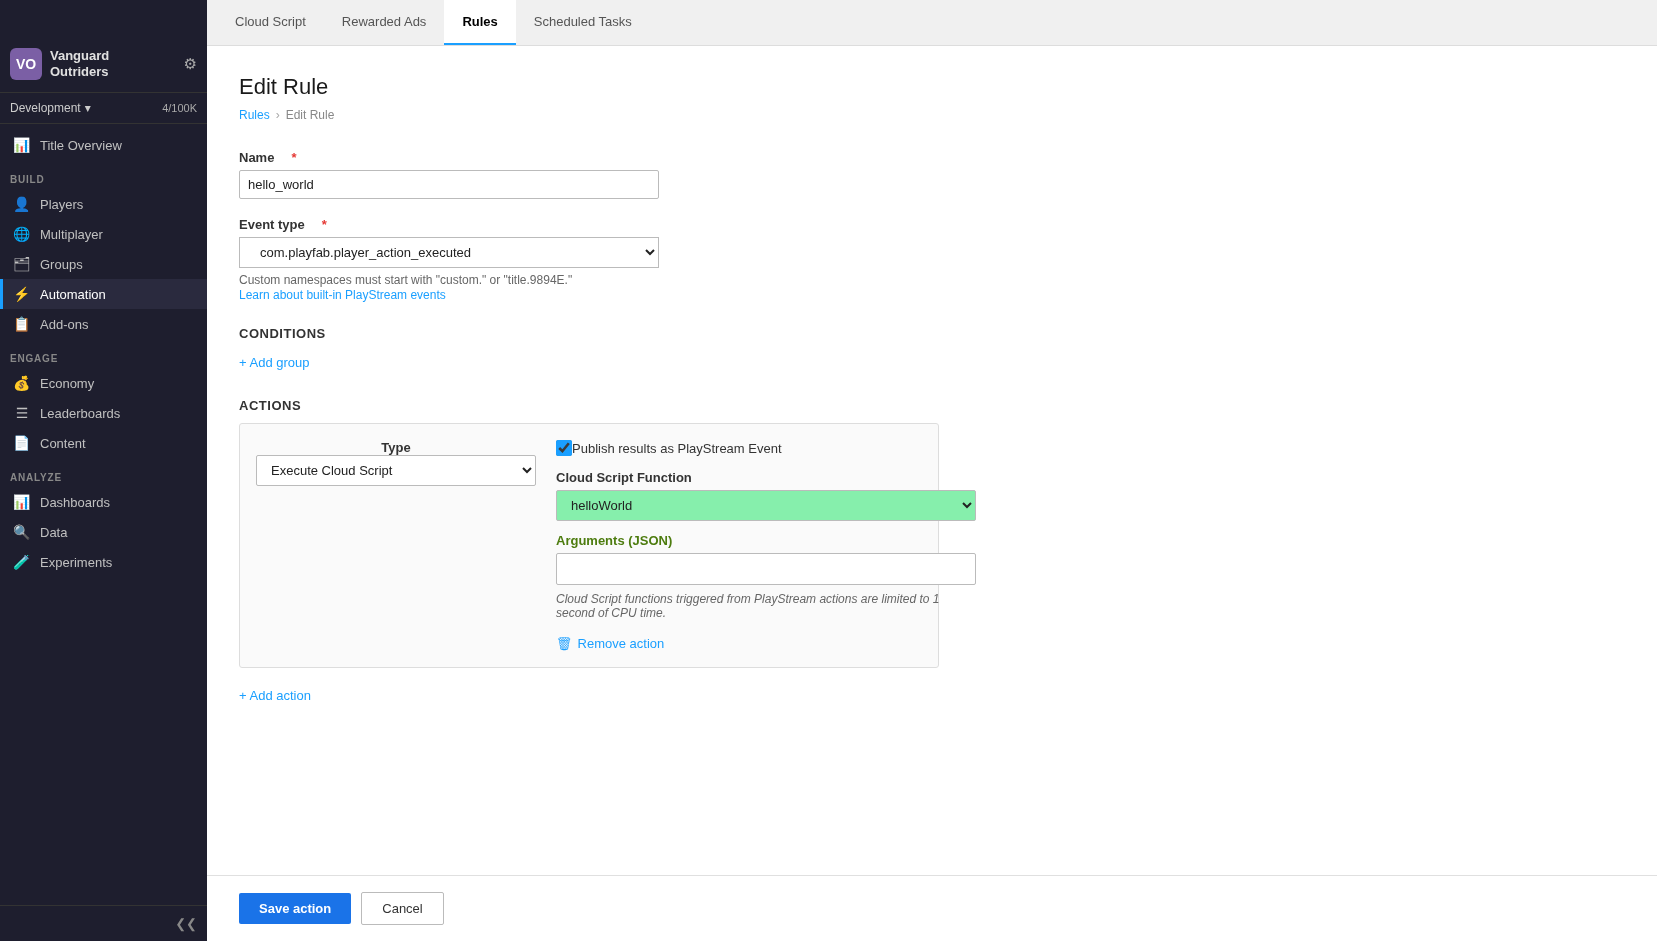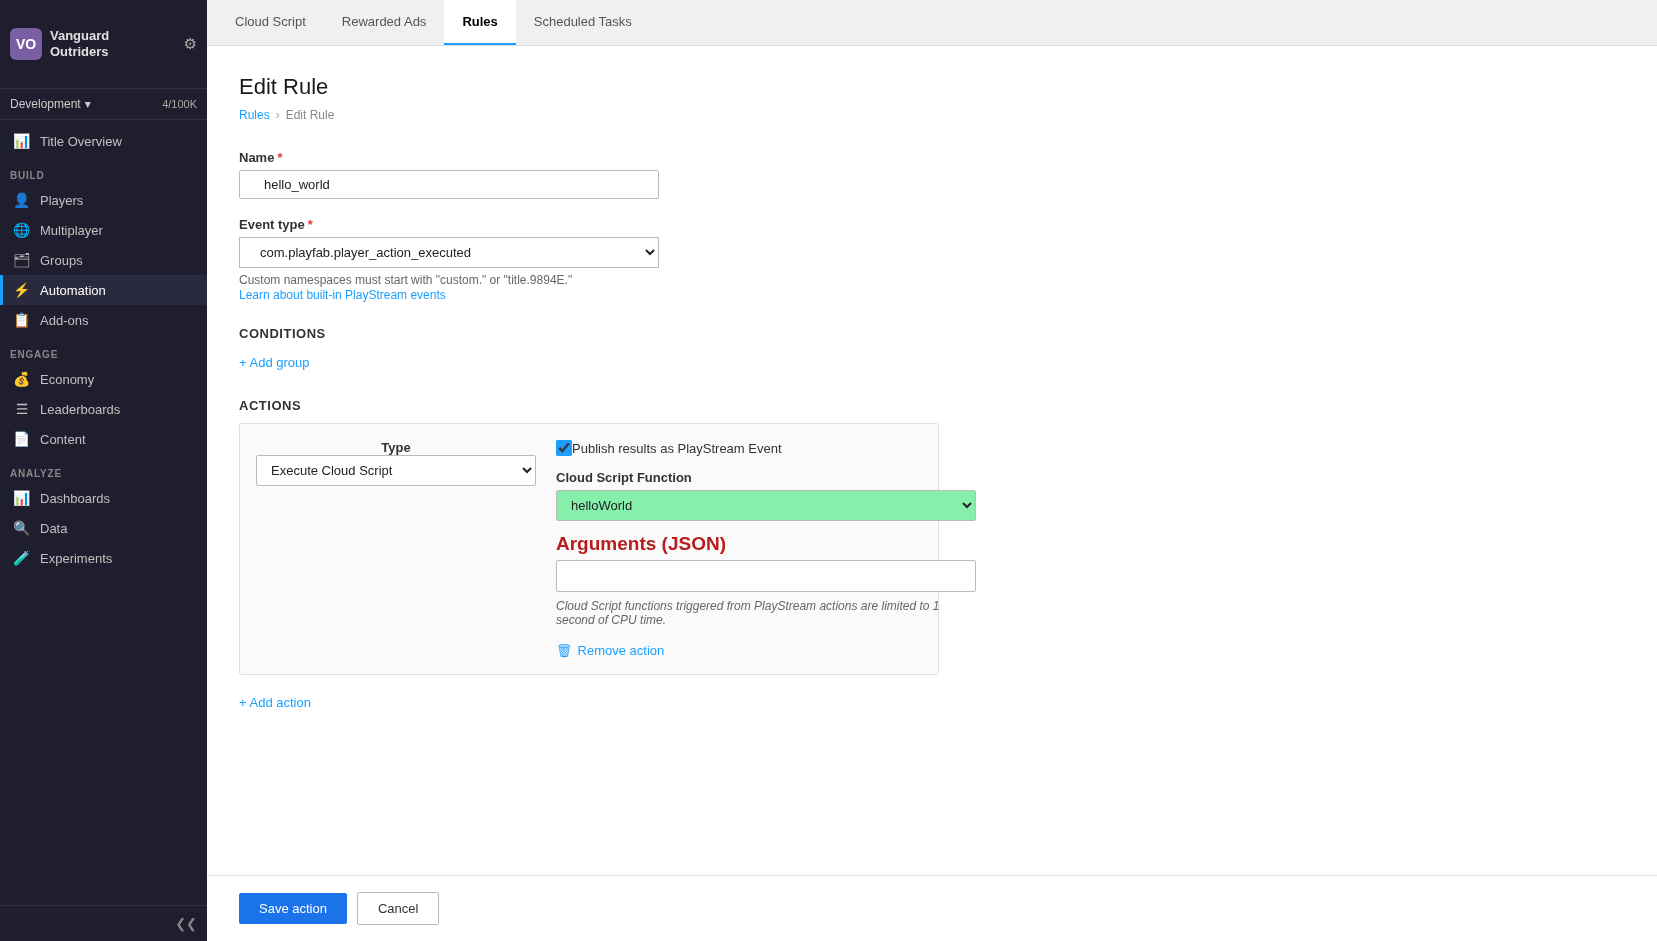--- a/index.html
+++ b/index.html
@@ -12,22 +12,23 @@
       background: #1e1e2e;
       color: #ccc;
       display: flex;
       flex-direction: column;
       height: 100%;
     }
     #sidebar-header {
       display: flex;
       align-items: center;
       justify-content: space-between;
-      padding: 28px 10px;
+      padding: 12px 10px;
       border-bottom: 1px solid #333;
+      margin-top: 36px;
     }
     #sidebar-logo {
       display: flex;
       align-items: center;
       gap: 8px;
     }
     #sidebar-logo-icon {
       width: 32px;
       height: 32px;
       background: #7b5fa5;
@@ -160,26 +161,26 @@
     .breadcrumb-sep { color: #aaa; }
 
     .form-group { margin-bottom: 18px; }
     .form-label {
       font-size: 13px;
       font-weight: 600;
       color: #333;
       margin-bottom: 5px;
       display: flex;
       align-items: center;
-      gap: 3px;
+      gap: 17px;
     }
     .required-star { color: #e53935; }
     .form-input {
       width: 420px;
-      padding: 6px 24px;
+      padding: 6px 8px;
       border: 1px solid #bbb;
       border-radius: 2px;
       font-size: 13px;
       color: #222;
       outline: none;
     }
     .form-select {
       width: 420px;
       padding: 6px 16px;
       border: 1px solid #bbb;
@@ -284,23 +285,23 @@
       width: 420px;
       padding: 6px 10px;
       border: 1px solid #bbb;
       border-radius: 2px;
       font-size: 13px;
       color: #222;
       background: #86efac;
       outline: none;
     }
     .args-label {
-      font-size: 19px;
+      font-size: 13px;
       font-weight: 600;
-      color: #b91c1c;
+      color: #4d7c0f;
       margin-top: 12px;
       margin-bottom: 5px;
     }
     .args-input {
       width: 420px;
       padding: 6px 10px;
       border: 1px solid #bbb;
       border-radius: 2px;
       font-size: 13px;
       height: 32px;
@@ -335,21 +336,21 @@
       align-items: center;
     }
     .btn-primary {
       background: #1a73e8;
       color: #fff;
       border: none;
       border-radius: 2px;
       padding: 8px 20px;
       font-size: 13px;
       cursor: pointer;
-      font-weight: 400;
+      font-weight: 700;
     }
     .btn-secondary {
       background: #fff;
       color: #333;
       border: 1px solid #bbb;
       border-radius: 2px;
       padding: 8px 20px;
       font-size: 13px;
       cursor: pointer;
     }

